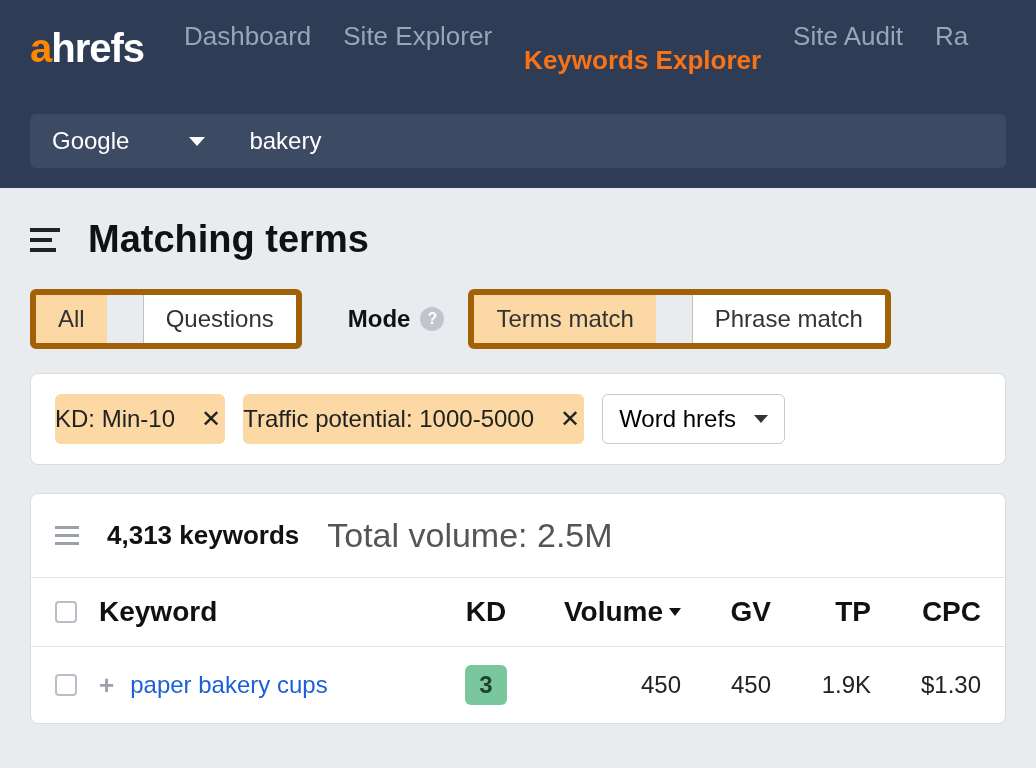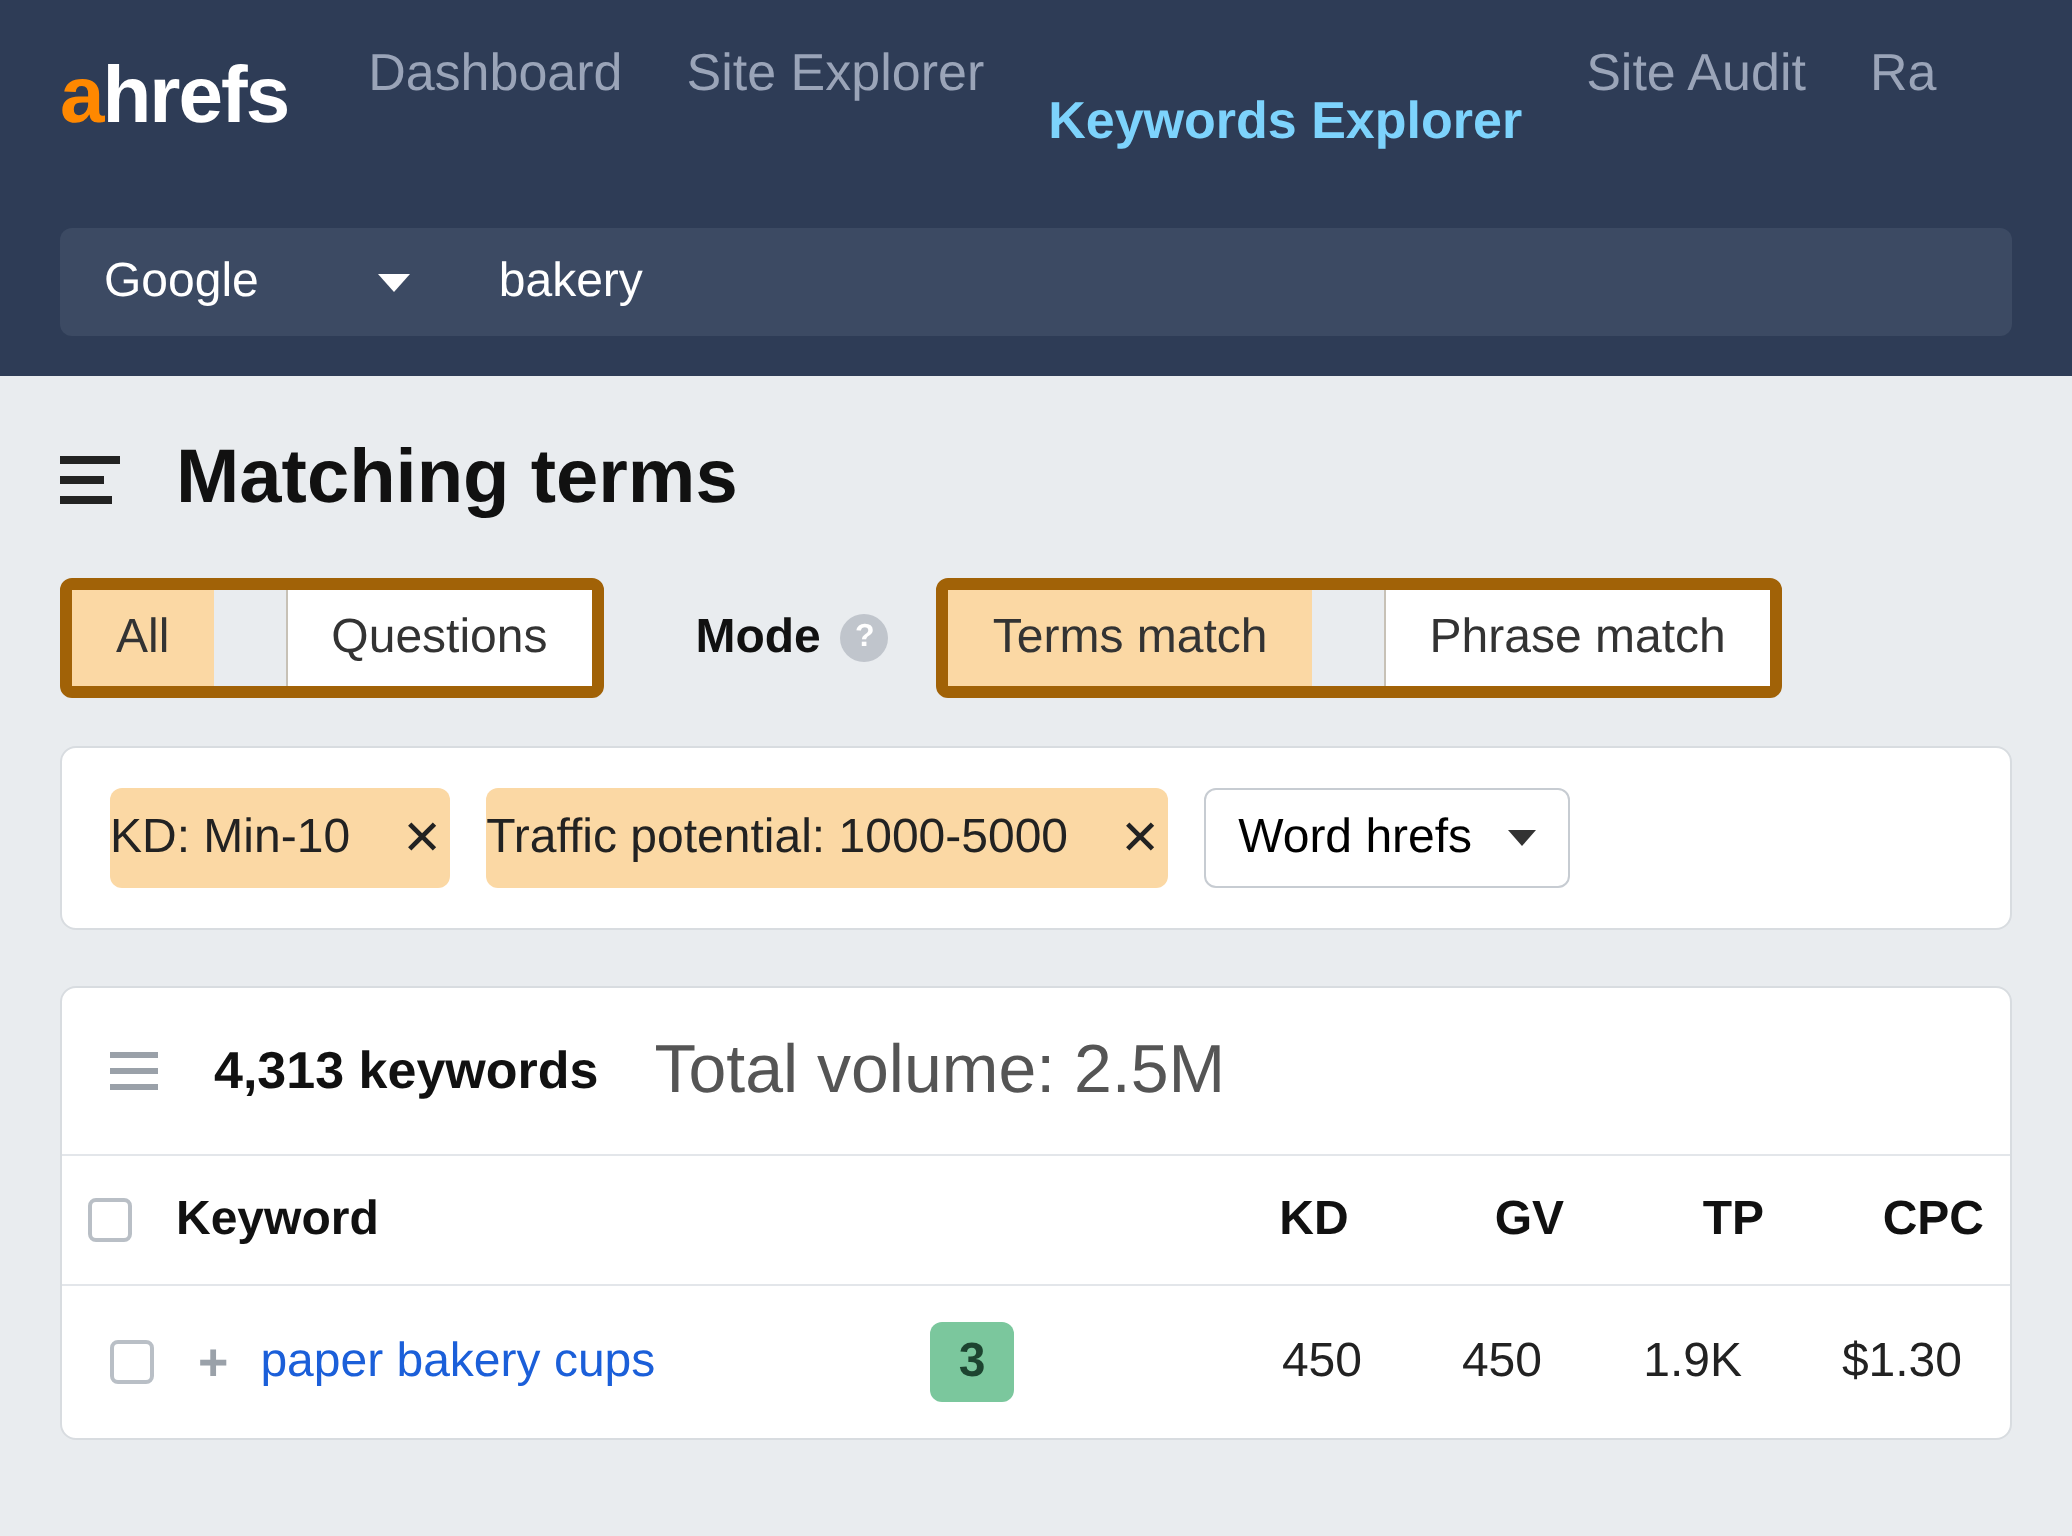--- a/index.html
+++ b/index.html
@@ -5,21 +5,21 @@
 * { box-sizing: border-box; margin: 0; padding: 0; }
 body { font-family: -apple-system, BlinkMacSystemFont, "Segoe UI", Helvetica, Arial, sans-serif; background: #e9ecef; width: 1036px; overflow: hidden; }
 
 
 .topbar { background: #2e3c56; height: 96px; display: flex; align-items: center; padding: 0 30px; overflow: hidden; }
 .logo { margin-right: 40px; display: flex; align-items: baseline; font-size: 40px; font-weight: 900; letter-spacing: -1px; }
 .logo .a { color: #ff8800; }
 .logo .hrefs { color: #ffffff; }
 .nav-links { display: flex; gap: 32px; white-space: nowrap; }
 .nav-link { color: #9aa4b8; font-size: 26px; cursor: pointer; }
-.nav-link.active { color: #7dd3fc; font-weight: 600; margin-top: 24px; }
+.nav-link.active { color: #f97316; font-weight: 600; margin-top: 24px; }
 
 
 .searchbar { background: #2e3c56; height: 92px; display: flex; padding: 18px 30px 6px 30px; gap: 0; }
 .engine-select { background: #3c4a63; color: #fff; display: flex; align-items: center; padding: 0 22px; font-size: 24px; border-radius: 6px 0 0 6px; gap: 60px; cursor: pointer; height: 54px; }
 .chevron { border-left: 8px solid transparent; border-right: 8px solid transparent; border-top: 9px solid #fff; }
 .search-input-wrap { background: #3c4a63; flex: 1; border-radius: 0 6px 6px 0; display: flex; align-items: center; padding: 0 22px; height: 54px; }
 .search-input { background: transparent; border: none; color: #fff; font-size: 24px; outline: none; width: 100%; }
 
 
 .page { padding: 30px 30px 0 30px; }
@@ -51,21 +51,21 @@
 
 
 .results { margin-top: 28px; }
 .results-head { padding: 22px 24px; display: flex; align-items: center; gap: 28px; border-bottom: 1px solid #e3e6ea; }
 .mini-ham { display: flex; flex-direction: column; gap: 5px; width: 24px; cursor: pointer; }
 .mini-ham div { height: 3px; background: #9aa1a9; }
 .kw-count { font-size: 26px; font-weight: 800; color: #111; }
 .total-vol { font-size: 34px; color: #555; }
 
 
-.thead { display: flex; align-items: center; padding: 18px 13px; border-bottom: 1px solid #e3e6ea; font-size: 24px; font-weight: 700; color: #111; }
+.thead { display: flex; align-items: center; padding: 18px 24px; border-bottom: 1px solid #e3e6ea; font-size: 28px; font-weight: 700; color: #111; }
 .col-check { width: 44px; }
 .col-kw { flex: 1; }
 .col-kd { width: 70px; text-align: center; }
 .col-vol { width: 160px; text-align: right; display: flex; justify-content: flex-end; align-items: center; gap: 6px;}
 .col-gv { width: 90px; text-align: right; }
 .col-tp { width: 100px; text-align: right; }
 .col-cpc { width: 110px; text-align: right; }
 
 .sort-caret { border-left: 6px solid transparent; border-right: 6px solid transparent; border-top: 8px solid #111; }
 
@@ -154,20 +154,24 @@
       <span class="kw-count">4,313 keywords</span>
       <span class="total-vol">Total volume: 2.5M</span>
     </div>
 
     <div class="thead">
       <div class="col-check">
           <div class="checkbox"></div>
         </div>
       <div class="col-kw">Keyword</div>
       <div class="col-kd">KD</div>
+      <div class="col-vol">
+        <span>Volume</span>
+        <span class="sort-caret"></span>
+      </div>
       <div class="col-gv">GV</div>
       <div class="col-tp">TP</div>
       <div class="col-cpc">CPC</div>
     </div>
 
     <div class="trow">
       <div class="col-check">
           <div class="checkbox"></div>
         </div>
       <div class="col-kw" style="display:flex;align-items:center">

